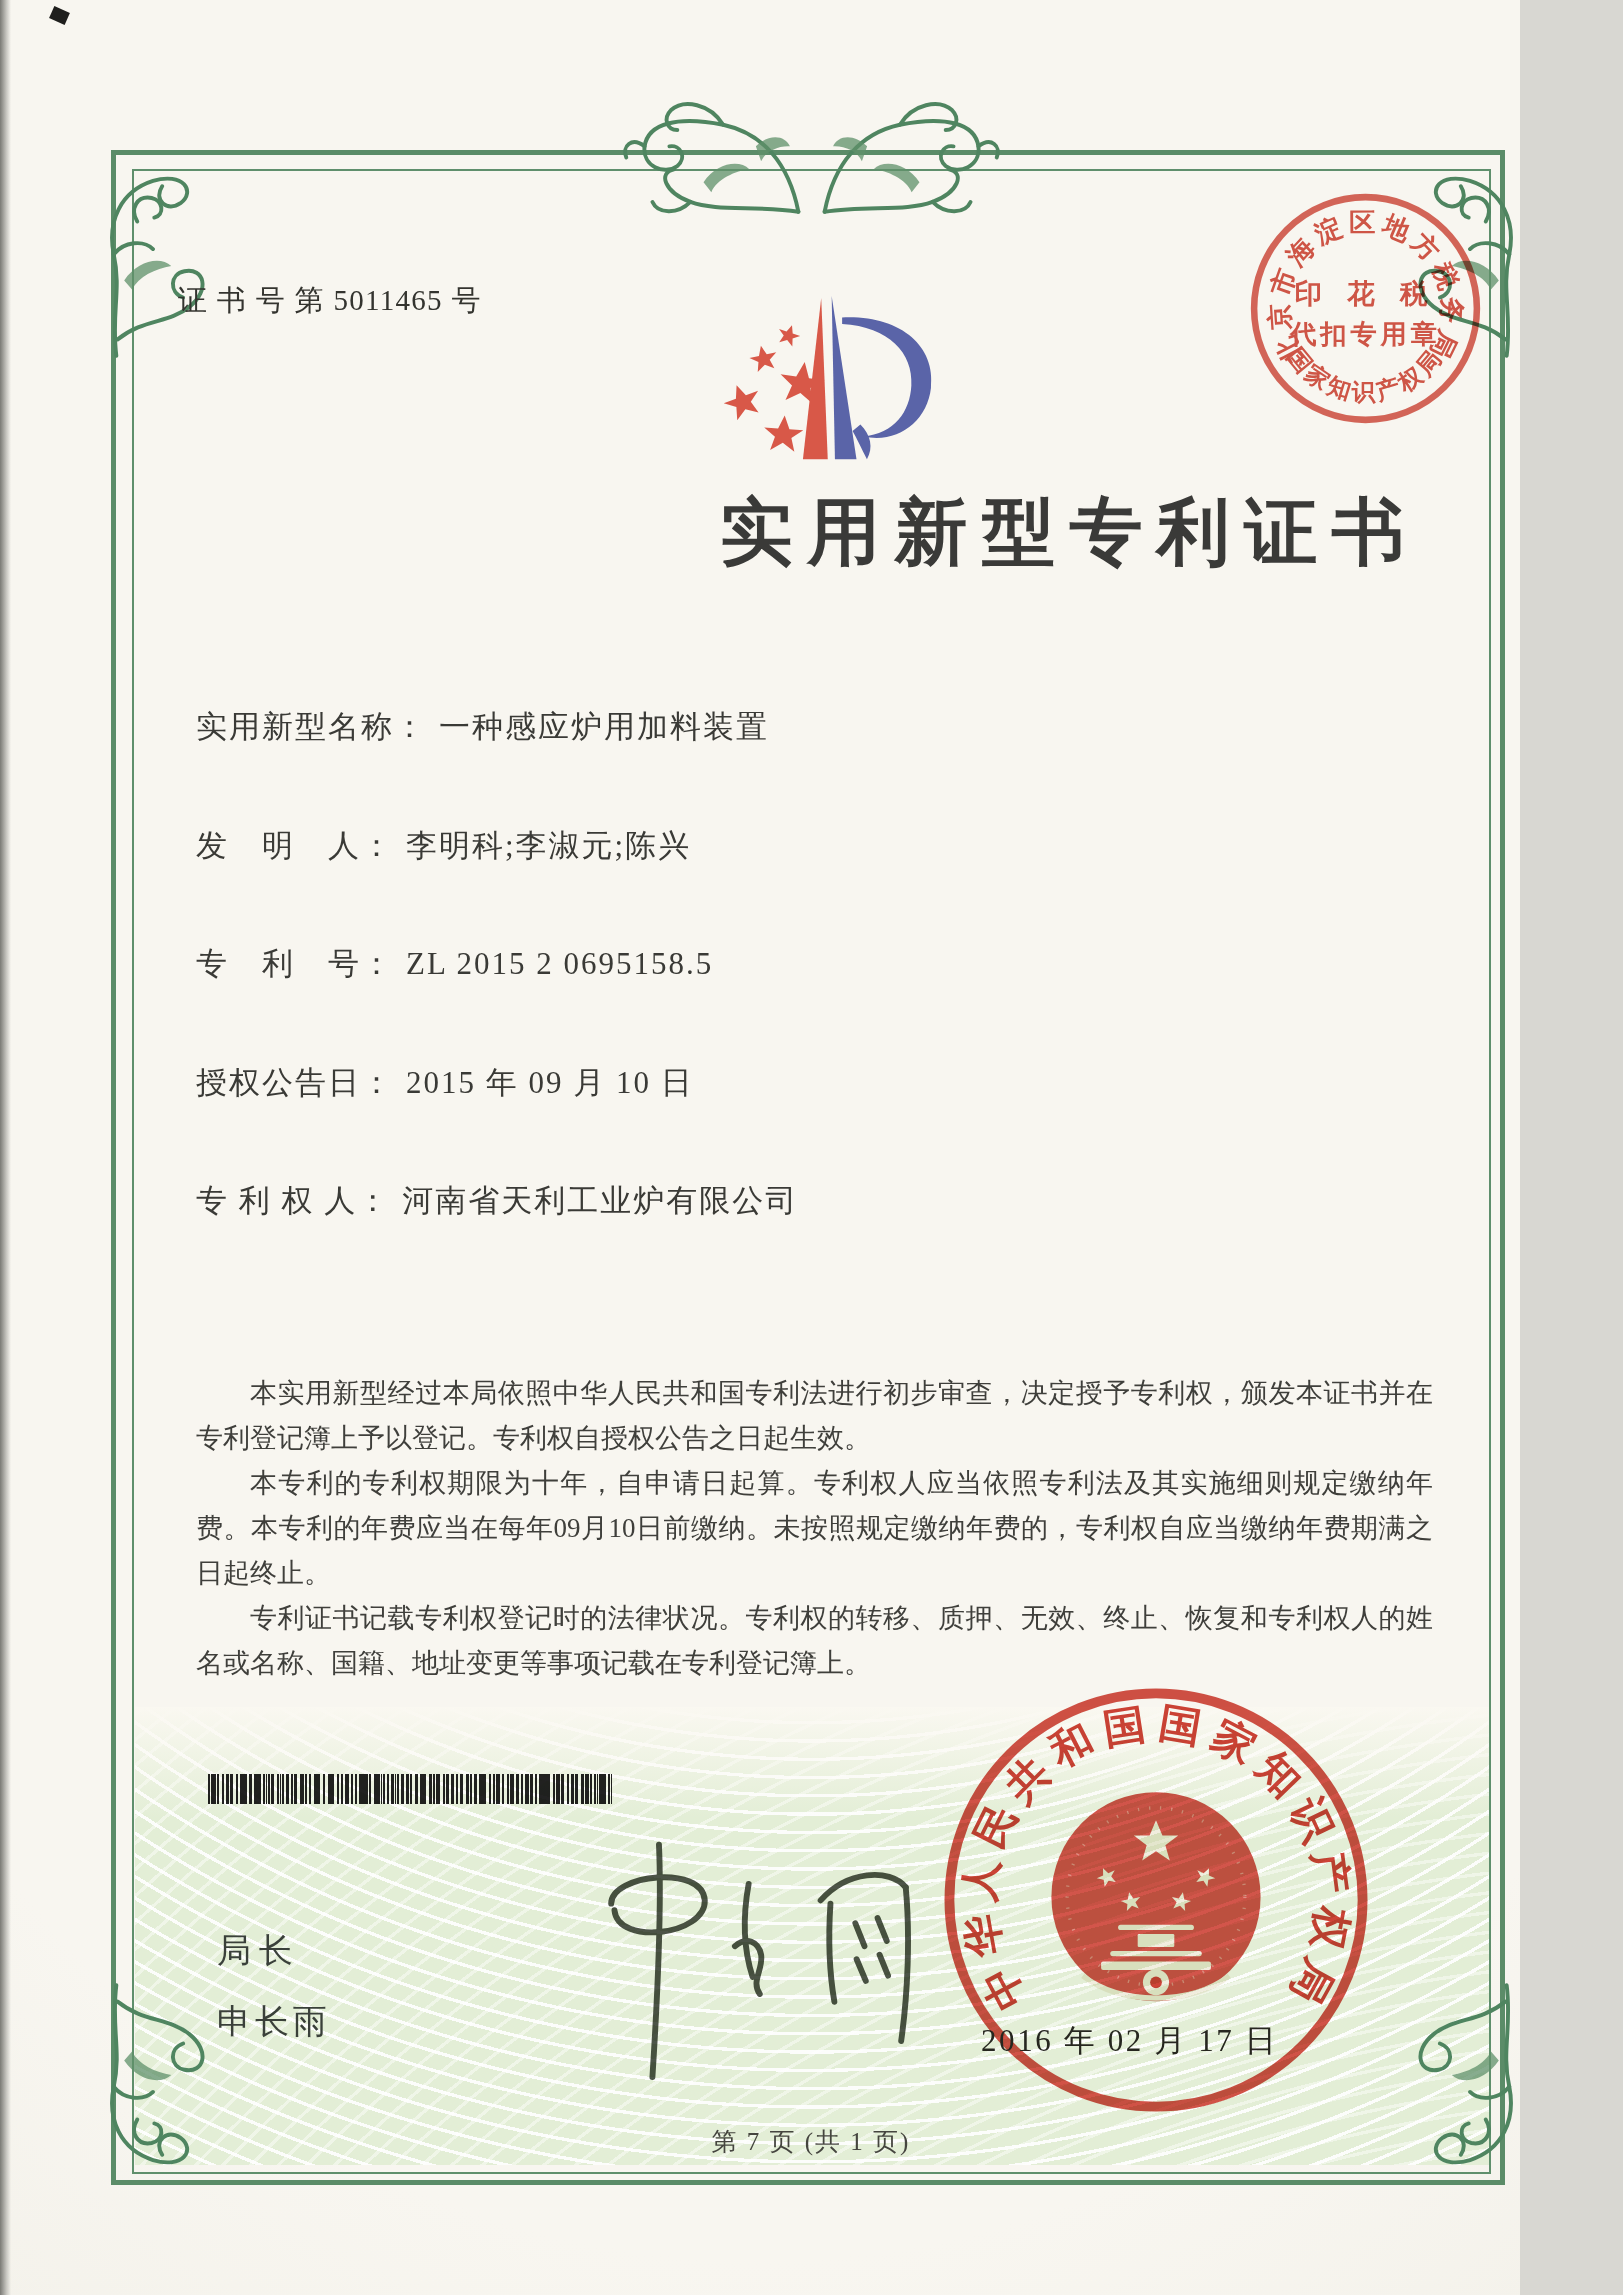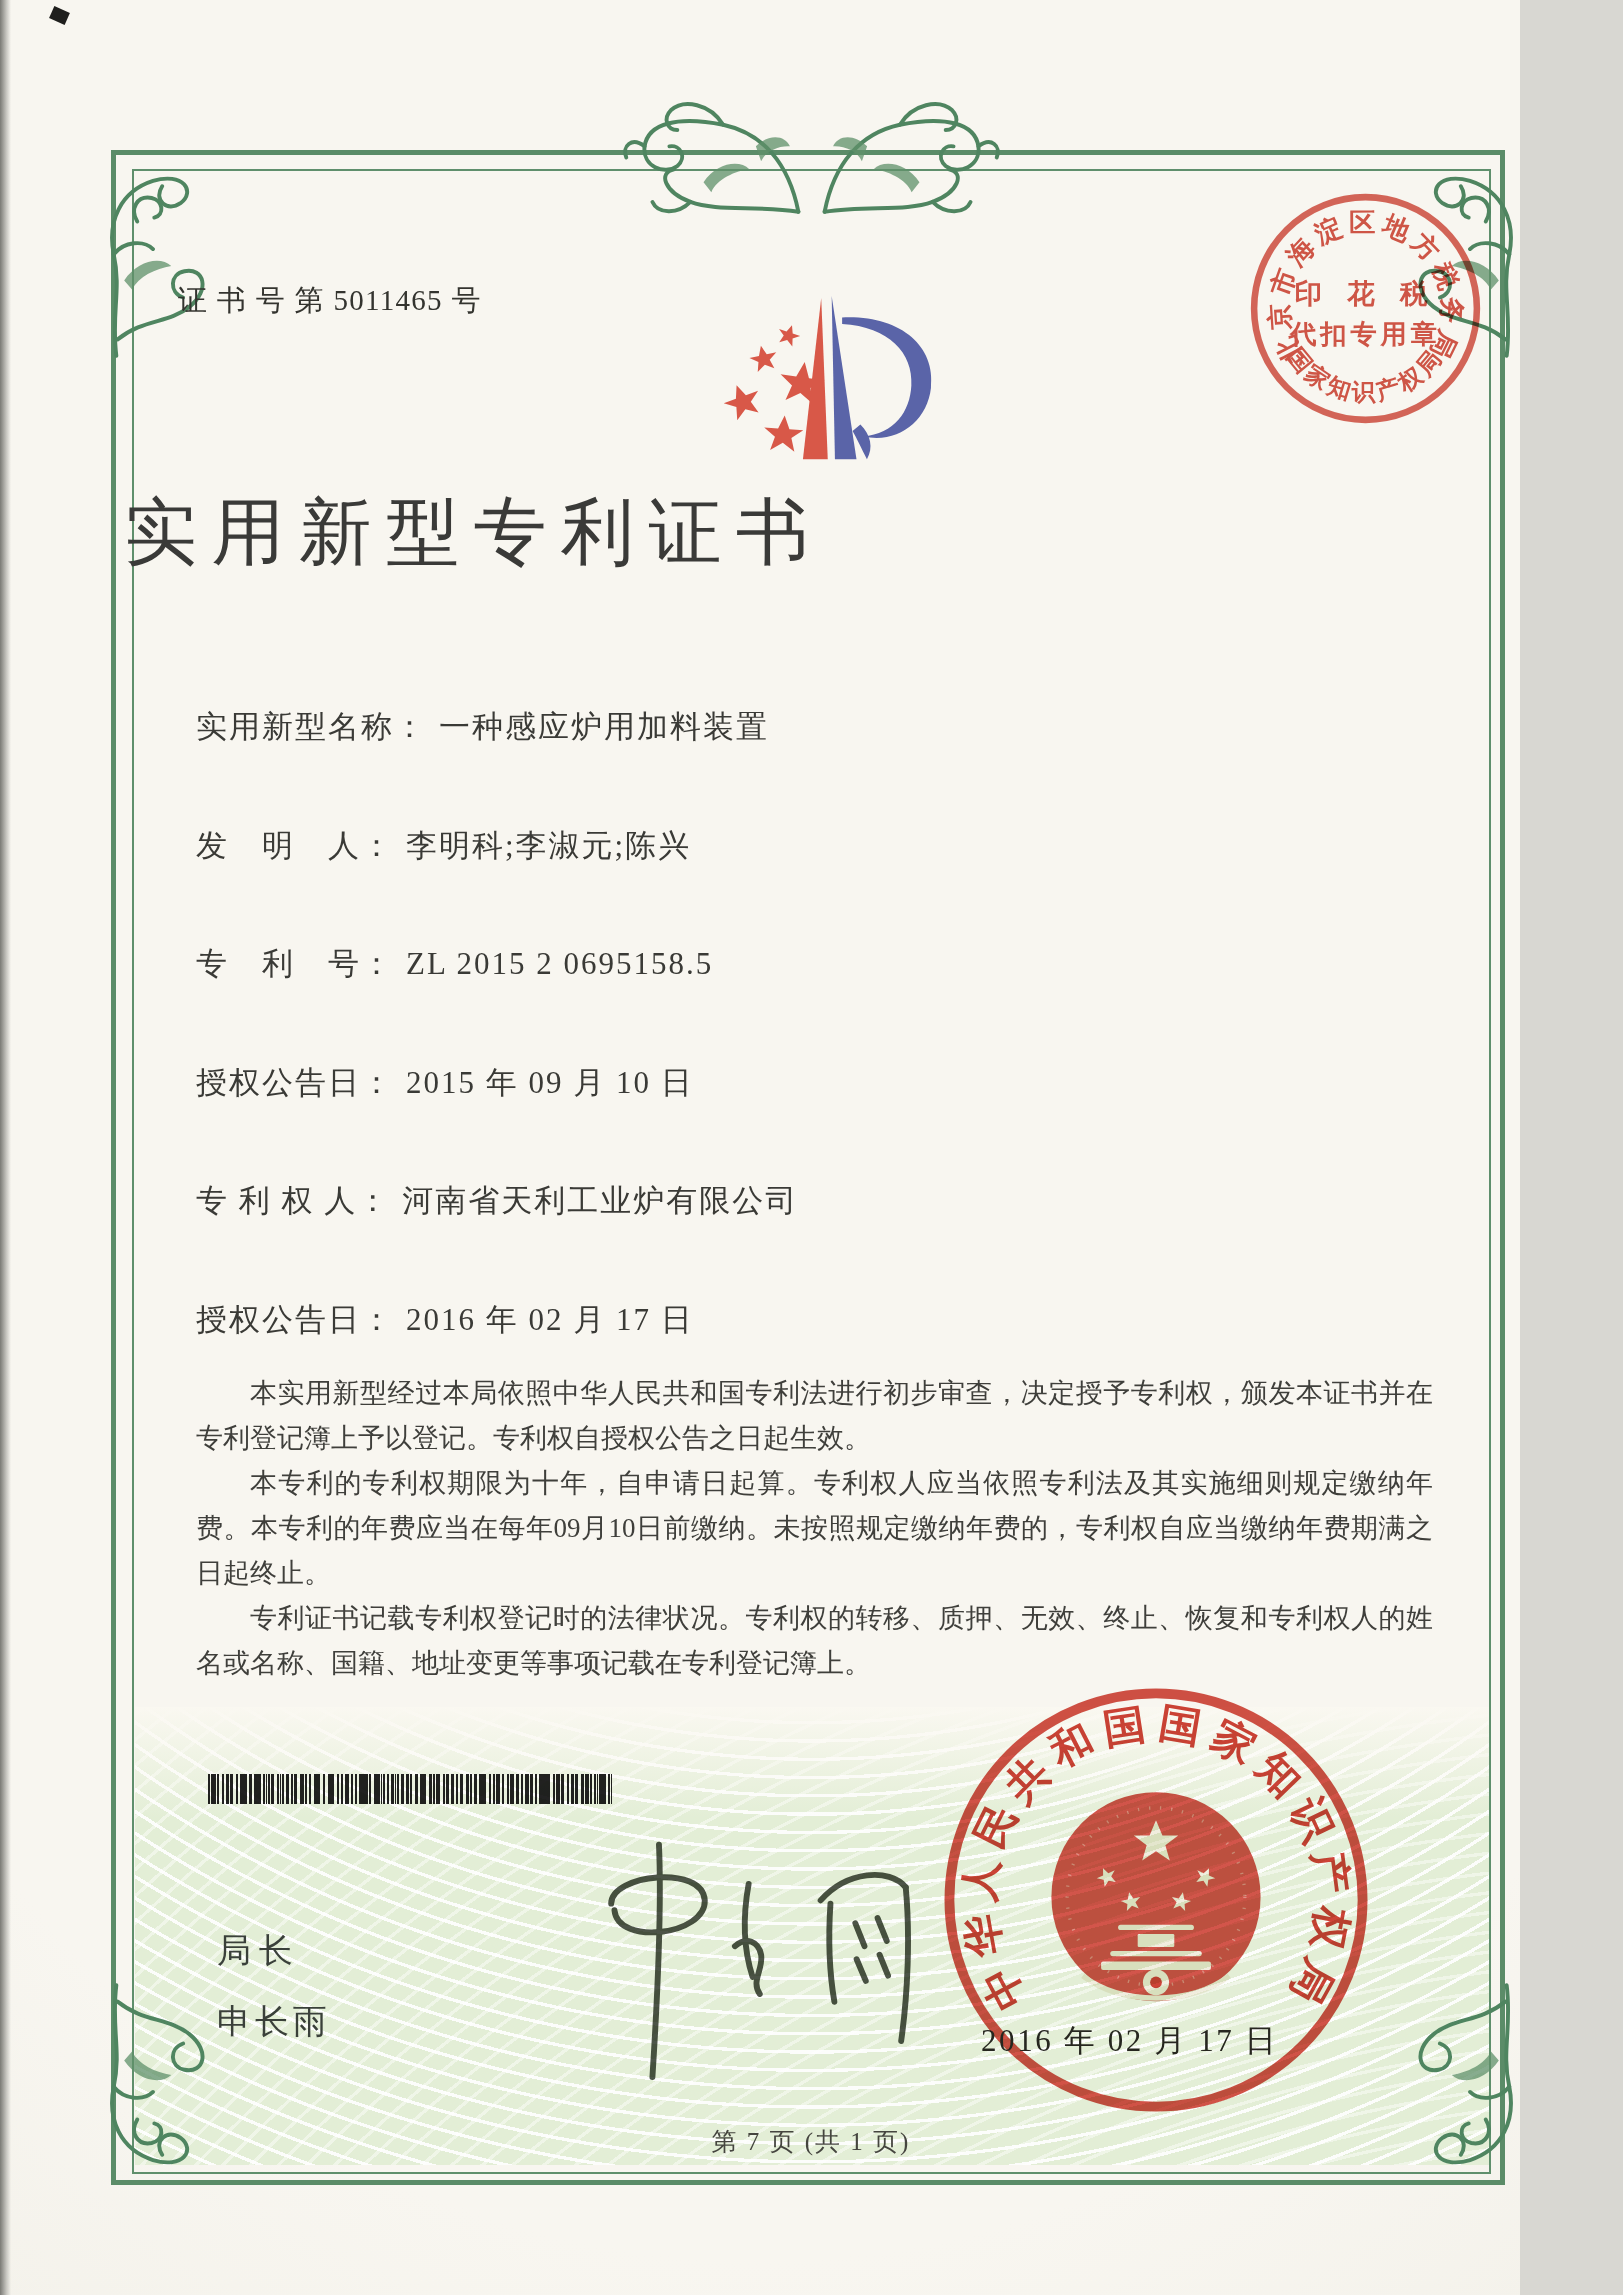--- a/index.html
+++ b/index.html
@@ -20,22 +20,22 @@
       repeating-radial-gradient(circle at 50% -916px, rgba(255,255,255,0) 0 15px, rgba(255,255,255,.9) 15px 18.3px),
       repeating-radial-gradient(circle at 115% 1897px, rgba(255,255,255,0) 0 16.3px, rgba(255,255,255,.45) 16.3px 19.6px);}
   .band::before{content:"";position:absolute;left:0;top:0;width:100%;height:111px;
     background:linear-gradient(180deg,#faf8f1 0%,rgba(250,248,241,0) 100%)}
 
   .ornament{position:absolute;z-index:1}
   .flourish-stroke{stroke:#4f8560;stroke-width:6;fill:none;stroke-linecap:round}
   .flourish-leaf{fill:#5f9069;opacity:.75}
 
   .cert-no{position:absolute;left:178px;top:281px;font-size:29px;letter-spacing:1.3px;color:#34342f;z-index:2}
-  .title{position:absolute;left:124px;top:484px;width:1295px;text-align:left;
-    font-size:73px;font-weight:400;letter-spacing:14.4px;color:#3a3a38;z-index:2}
+  .title{position:absolute;left:124px;top:484px;width:1295px;text-align:right;
+    font-size:73px;font-weight:700;letter-spacing:14.4px;color:#3a3a38;z-index:2}
   .field-row{position:absolute;left:196px;font-size:31px;letter-spacing:2px;color:#3a3a36;white-space:nowrap;z-index:2}
   .field-row .lbl{margin-right:12px}
   .fr0{top:706px}.fr1{top:825px}.fr2{top:943px}.fr3{top:1062px}.fr4{top:1180px}.fr5{top:1299px}
 
   .body-text{position:absolute;left:196px;top:1371px;width:1237px;z-index:2;
     font-size:27px;line-height:45px;text-align:justify;color:#3f3f3b}
   .body-text p{text-indent:54px}
 
   .barcode{position:absolute;left:208px;top:1774px;width:404px;height:30px;z-index:2;mix-blend-mode:multiply;
     background-image:
@@ -145,23 +145,20 @@
     <span class="lbl">发　明　人：</span><span>李明科;李淑元;陈兴</span>
   </div>
   <div class="field-row fr2">
     <span class="lbl">专　利　号：</span><span>ZL 2015 2 0695158.5</span>
   </div>
   <div class="field-row fr3">
     <span class="lbl">授权公告日：</span><span>2015 年 09 月 10 日</span>
   </div>
   <div class="field-row fr4">
     <span class="lbl">专 利 权 人：</span><span>河南省天利工业炉有限公司</span>
-  </div>
-  <div class="field-row fr5">
-    <span class="lbl">授权公告日：</span><span>2016 年 02 月 17 日</span>
   </div>
 
   <div class="body-text">
     <p>本实用新型经过本局依照中华人民共和国专利法进行初步审查，决定授予专利权，颁发本证书并在专利登记簿上予以登记。专利权自授权公告之日起生效。</p>
     <p>本专利的专利权期限为十年，自申请日起算。专利权人应当依照专利法及其实施细则规定缴纳年费。本专利的年费应当在每年09月10日前缴纳。未按照规定缴纳年费的，专利权自应当缴纳年费期满之日起终止。</p>
     <p>专利证书记载专利权登记时的法律状况。专利权的转移、质押、无效、终止、恢复和专利权人的姓名或名称、国籍、地址变更等事项记载在专利登记簿上。</p>
   </div>
 
   <div class="barcode"></div>
 

